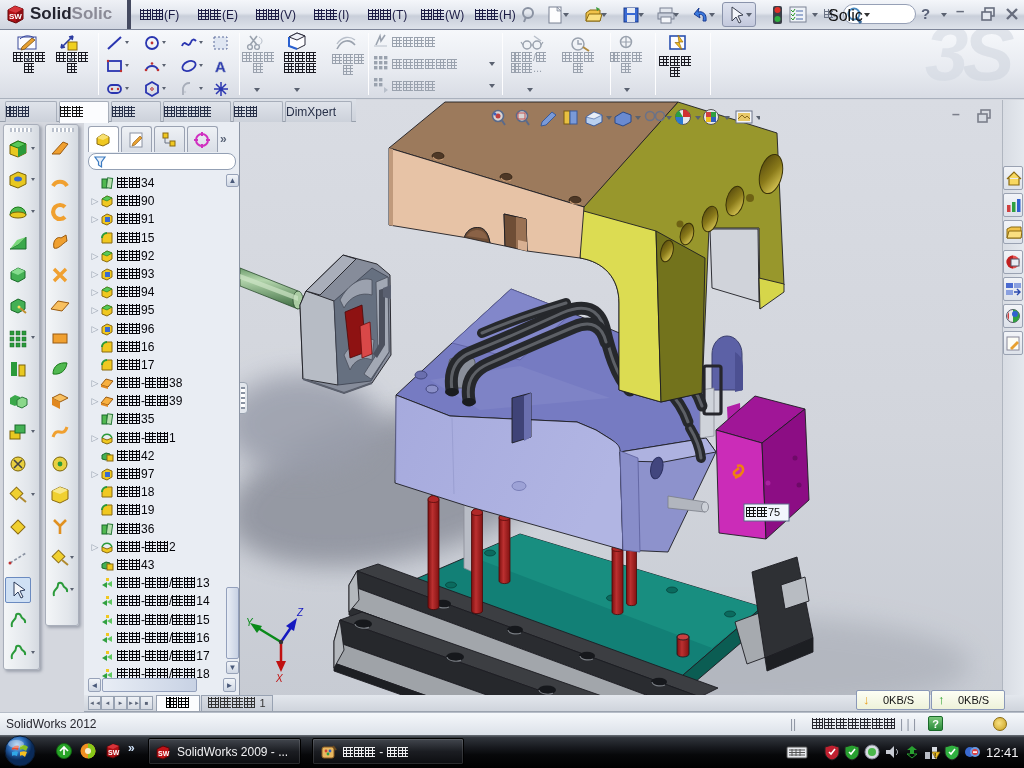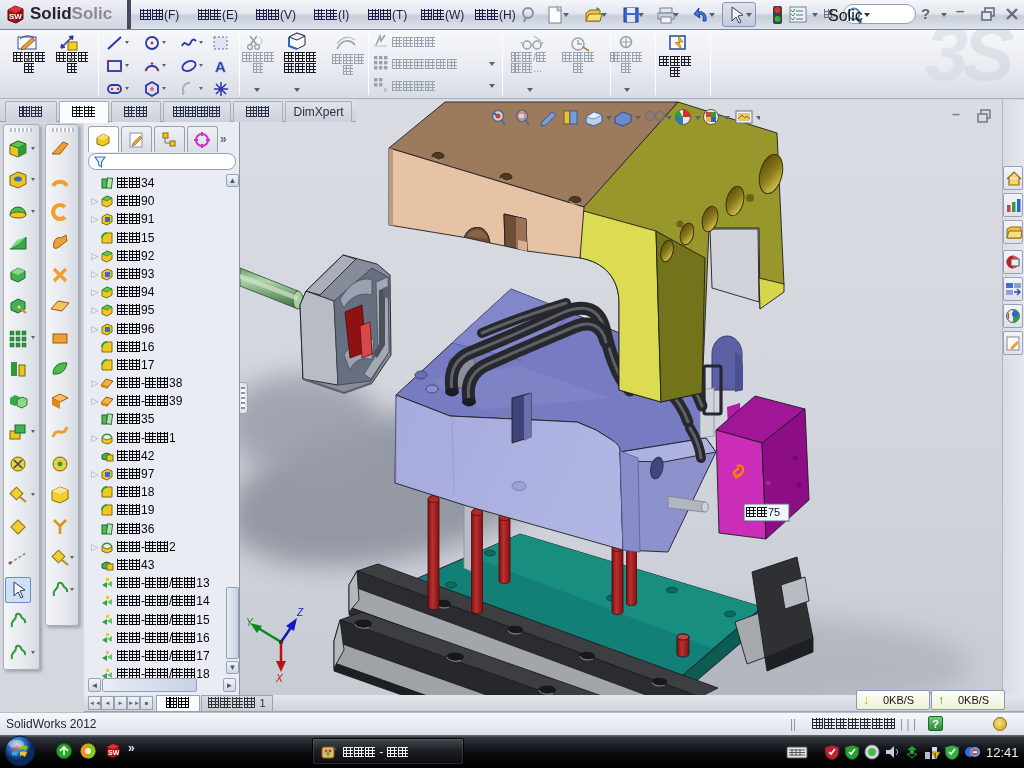--- a/index.html
+++ b/index.html
@@ -19,21 +19,21 @@
 #swtxt{position:absolute;left:30px;top:4px;font-size:17px;font-weight:bold;color:#23232e;letter-spacing:0px}
 #swtxt b{color:#8b8b97}
 
 #rb{left:0;top:30px;width:1024px;height:69px;background:linear-gradient(#f6f8fb,#e7eaf0 60%,#d8dce4);border-bottom:1px solid #aab1bd;overflow:hidden}
 .rsep{position:absolute;top:3px;width:1px;height:62px;background:#b9bfc9;border-right:1px solid #fdfdfe}
 .rtxt{position:absolute;font-size:11px;color:#1a1a22;text-align:center;white-space:nowrap}
 .rtxt.dis{color:#9aa2ae}
 .caret{position:absolute;width:0;height:0;border-left:3px solid rgba(0,0,0,0);border-right:3px solid rgba(0,0,0,0);border-top:4px solid #5a6170}
 
 #tabs{z-index:6;left:0;top:99px;width:356px;height:23px;background:linear-gradient(#dde1e8,#cdd2db);border-bottom:1px solid #98a0ac}
-.ctab{position:absolute;top:2px;height:21px;font-size:12px;color:#273048;text-align:center;line-height:20px;border:1px solid #a7aeba;border-bottom:none;background:linear-gradient(#dfe3ea,#ccd1da);border-radius:2px 2px 0 0}
+.ctab{position:absolute;top:2px;height:21px;font-size:12px;color:#273048;line-height:20px;border:1px solid #a7aeba;border-bottom:none;background:linear-gradient(#dfe3ea,#ccd1da);border-radius:2px 2px 0 0}
 .ctab.on{background:#fbfcfe;color:#111;height:22px;z-index:3}
 
 .strip{position:absolute;background:linear-gradient(90deg,#f4f6f8,#e2e6eb 70%,#d4d9e0);border:1px solid #a8aeba;border-radius:3px;box-shadow:2px 2px 3px rgba(60,70,90,.35)}
 .grip{position:absolute;left:6px;top:3px;width:22px;height:4px;background:repeating-linear-gradient(90deg,#b9c0cc 0 2px,#fff 2px 4px)}
 
 #panel{left:84px;top:122px;width:156px;height:573px;background:#e9edf3;border-right:1px solid #8b94a4}
 .ptab{position:absolute;top:4px;width:31px;height:26px;border:1px solid #9aa2b2;border-bottom:none;border-radius:3px 3px 0 0;background:linear-gradient(#eef1f5,#d9dee6)}
 .ptab.on{background:#fff}
 #filt{position:absolute;left:4px;top:31px;width:148px;height:17px;background:#fff;border:1px solid #93a0b4;border-radius:8px}
 .trow{height:18.2px;white-space:nowrap;font-size:12px;color:#05050a;line-height:18px}
@@ -892,20 +892,27 @@
         <circle cx="8" cy="8" r="7.5" fill="#f09020"></circle>
         <path d="M8 .5 A7.5 7.5 0 0 1 8 15.5 Z" fill="#88c818"></path>
         <circle cx="8" cy="8" r="3" fill="#f8f0d0"></circle>
       </svg>
       <svg class="ab" style="left:104px;top:7px" width="18" height="18">
 <polygon points="3,5 9,2 15,4 15,13 9,16 3,14" fill="#b01116" stroke="#5a0608"></polygon>
 <polygon points="3,5 9,2 15,4 9,7" fill="#d6343a"></polygon>
         <text x="4" y="13" font-size="7" font-weight="bold" fill="#fff">SW</text>
       </svg>
       <span class="ab" style="left:128px;top:6px;color:#cfe2f8;font-size:12px;font-weight:bold">»</span>
+      <div class="tkbtn" style="left:148px;width:153px">
+        <svg style="position:absolute;left:6px;top:5px" width="17" height="17">
+          <polygon points="2,5 8,2 14,4 14,12 8,15 2,13" fill="#c01318" stroke="#5a0608"></polygon>
+          <text x="3" y="12" font-size="7" font-weight="bold" fill="#fff">SW</text>
+        </svg>
+        <span style="position:absolute;left:28px;top:6px">SolidWorks 2009 - ...</span>
+      </div>
       <div class="tkbtn" style="left:312px;width:152px">
         <svg style="position:absolute;left:7px;top:5px" width="17" height="17">
           <rect x="2" y="3" width="12" height="11" rx="2" fill="#e8b860" stroke="#8a5a20"></rect>
           <circle cx="6" cy="7" r="1.4" fill="#d04030"></circle>
           <circle cx="10" cy="7" r="1.4" fill="#3060c0"></circle>
           <circle cx="8" cy="10" r="1.4" fill="#30a040"></circle>
           <path d="M13 2 l3 4" stroke="#6a4a20" stroke-width="2"></path>
         </svg>
         <span style="position:absolute;left:30px;top:6px"><i class="g s10"></i><i class="g s10"></i><i class="g s10"></i> - <i class="g s10"></i><i class="g s10"></i></span>
       </div>

